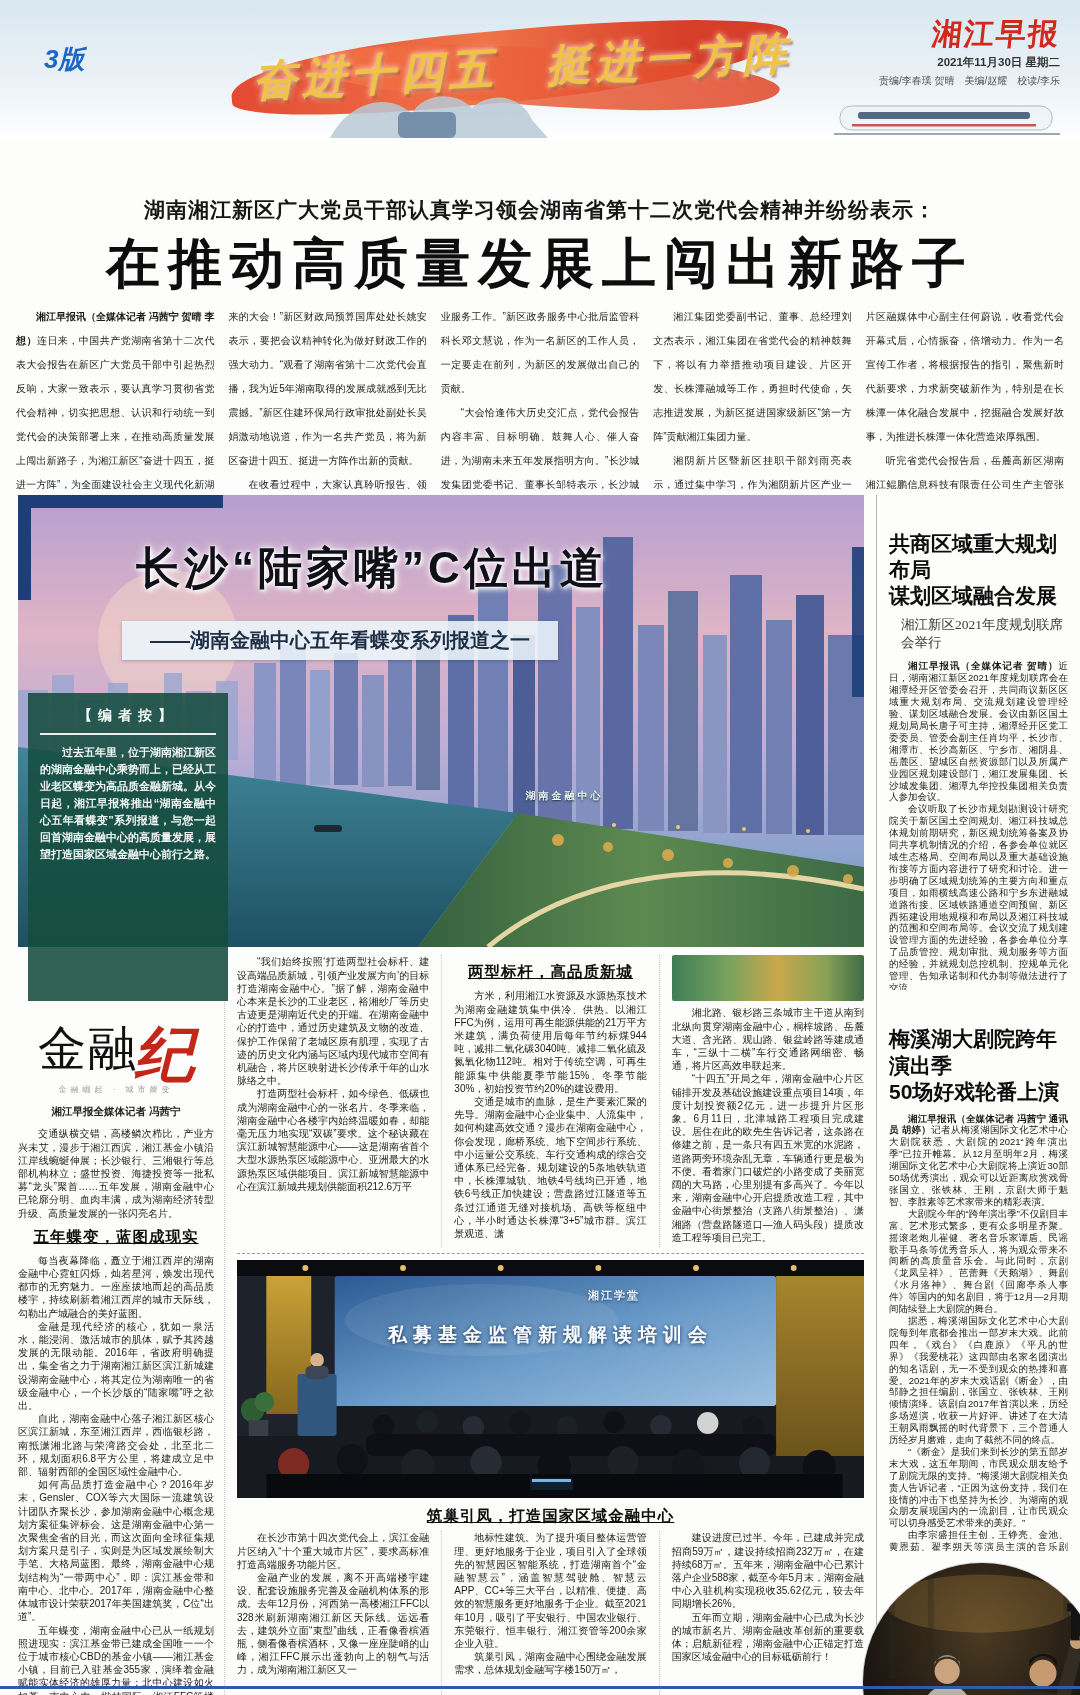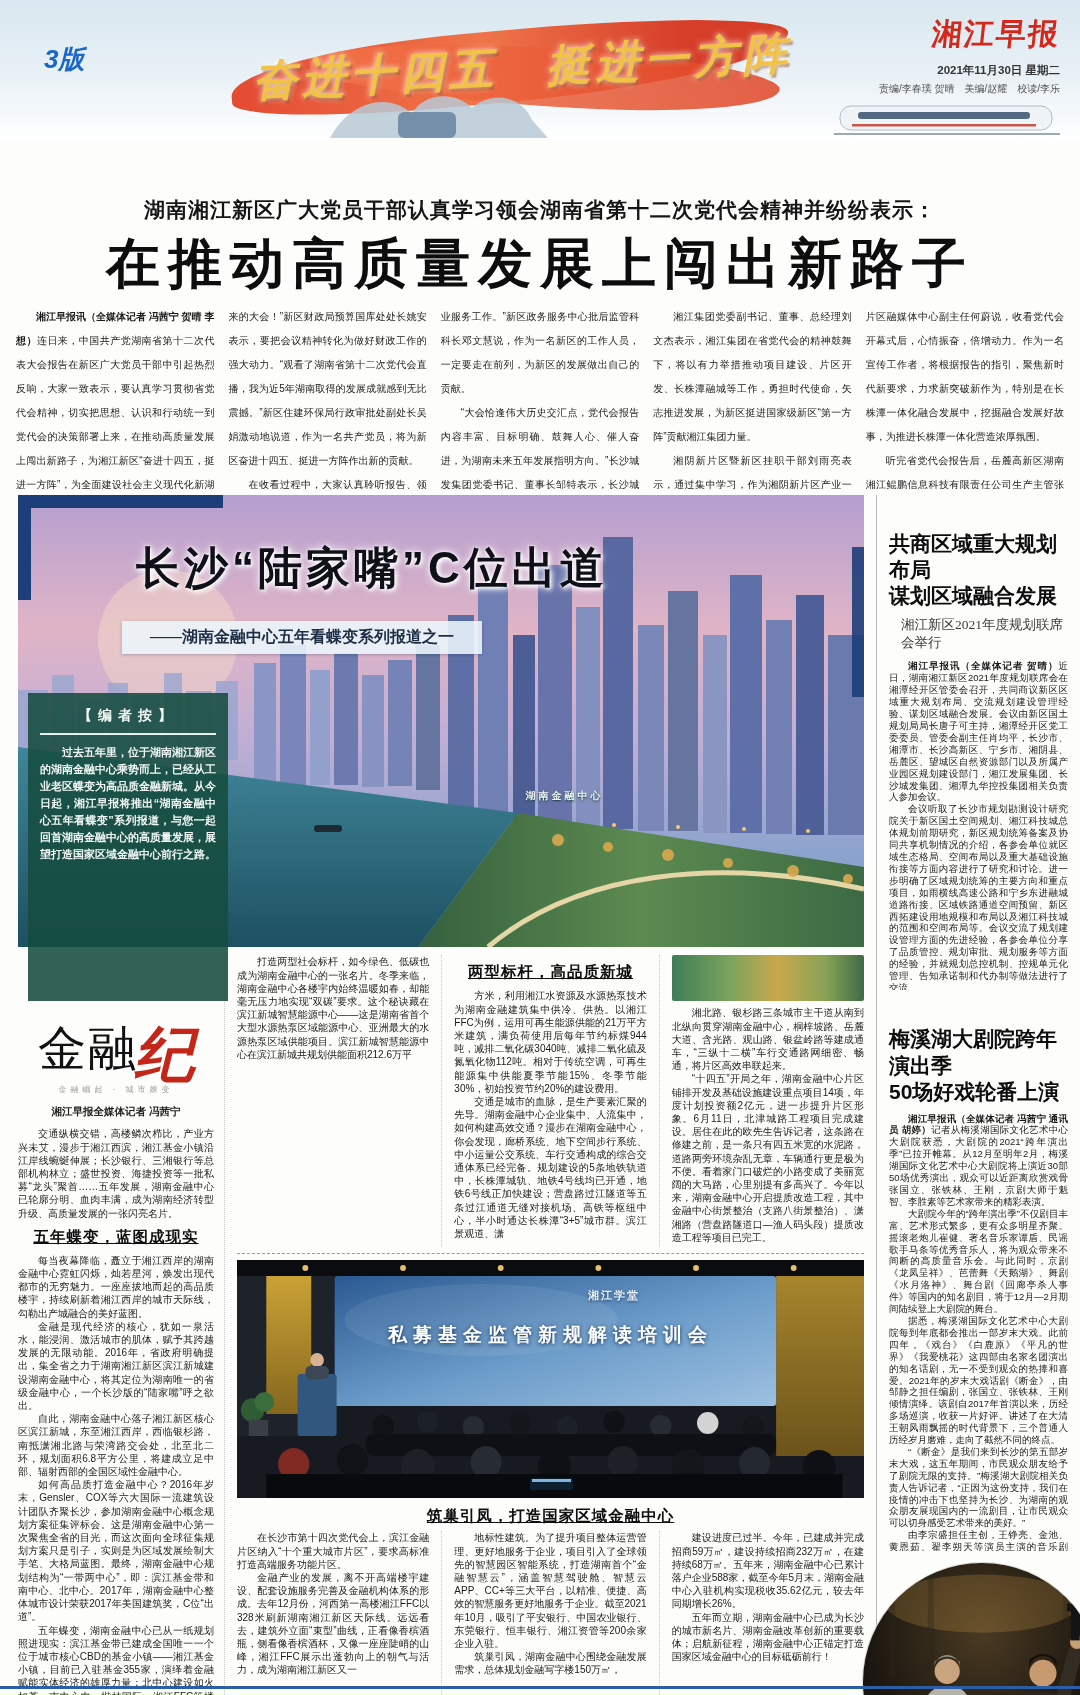--- a/index.html
+++ b/index.html
@@ -8,21 +8,21 @@
   
   .masthead{position:relative;height:140px;background:linear-gradient(180deg,#d9e7f0,#e9f1f6 55%,#ffffff);overflow:hidden;}
   .pageno{position:absolute;left:44px;top:42px;font-size:26px;font-weight:900;font-style:italic;color:#1b66c9;}
   .ribbon{position:absolute;left:200px;top:8px;width:640px;height:120px;}
   .ribbon .r1{position:absolute;left:30px;top:22px;width:560px;height:72px;background:linear-gradient(100deg,#e23a20,#f06a3a 45%,#d62f18 80%);border-radius:48% 52% 60% 40% / 65% 40% 70% 35%;transform:rotate(-5deg);opacity:.92;}
   .ribbon .r2{position:absolute;left:110px;top:40px;width:470px;height:58px;background:linear-gradient(80deg,#f4764a,#e04526);border-radius:55% 45% 50% 50% / 60% 45% 60% 40%;transform:rotate(4deg);opacity:.85;}
   .slogan{position:absolute;left:22px;top:30px;width:600px;text-align:center;font-family:"DejaVu Serif","Liberation Serif",serif;font-style:italic;font-weight:900;font-size:44px;letter-spacing:5px;color:#f1c246;transform:rotate(-3deg);white-space:nowrap;
           text-shadow:0 0 6px rgba(255,255,255,.9),2px 3px 2px rgba(130,55,0,.55);}
   .mast-right{position:absolute;right:20px;top:14px;width:230px;text-align:right;}
   .mast-brand{font-size:30px;font-weight:900;color:#d3281c;transform:skewX(-6deg);letter-spacing:2px;}
-  .mast-date{margin-top:8px;font-size:11.5px;color:#333;font-weight:700;}
+  .mast-date{margin-top:0;font-size:11.5px;color:#333;font-weight:700;}
   .mast-credits{margin-top:4px;font-size:10px;color:#555;}
   .mast-deco{position:absolute;left:0;bottom:0;width:100%;height:60px;}
   
   .lead{padding:12px 16px 0 16px;}
   .kicker{text-align:center;font-size:21px;font-weight:700;color:#161616;letter-spacing:1px;margin-top:44px;}
   .headline{margin:10px 0 12px 0;text-align:center;font-size:54px;font-weight:900;letter-spacing:8px;color:#0d0d0d;line-height:1.1;}
   .lead-cols{display:flex;gap:14px;height:184px;overflow:hidden;}
   .lead-cols .col{flex:1;font-size:10px;line-height:24px;text-align:justify;}
   .lead-cols p{margin:0;text-indent:2em;}
   .lead-cols p.noind{text-indent:0;}
@@ -31,21 +31,21 @@
   .feature{width:846px;flex:none;margin-left:8px;}
   
   .hero{position:relative;width:846px;height:452px;overflow:visible;}
   .hero-art{position:absolute;inset:0;width:100%;height:100%;}
   .corner-h{position:absolute;left:0;top:0;width:205px;height:13px;background:#1d3e79;}
   .corner-v{position:absolute;left:0;top:0;width:13px;height:105px;background:#1d3e79;}
   .corner-r{position:absolute;right:0;top:52px;width:12px;height:150px;background:#1d3e79;opacity:.9;}
   .f-title{position:absolute;left:118px;top:44px;font-size:44px;font-weight:900;letter-spacing:4px;color:#101018;
            text-shadow:0 0 10px #ffffff,0 0 3px #ffffff,2px 2px 4px rgba(255,255,255,.9);}
   .f-series{position:absolute;left:104px;top:126px;padding:6px 28px;background:rgba(236,246,252,.88);
-            font-family:Liberation Serif, serif;font-size:16px;font-weight:700;color:#1c2f45;box-shadow:0 1px 3px rgba(0,30,60,.25);}
+            font-family:Liberation Sans, sans-serif;font-size:20px;font-weight:700;color:#1c2f45;box-shadow:0 1px 3px rgba(0,30,60,.25);}
   .bldg-label{position:absolute;left:60%;top:65%;font-size:10px;font-weight:700;letter-spacing:3px;color:#eef6f2;text-shadow:0 1px 2px rgba(0,50,40,.9);}
   .editor-box{position:absolute;left:10px;top:198px;width:200px;height:308px;box-sizing:border-box;padding:14px 12px;
               background:rgba(22,76,63,.88);color:#f2f7f4;z-index:4;}
   .eb-title{font-size:14px;font-weight:900;letter-spacing:6px;text-align:center;}
   .eb-rule{height:2px;background:#e6efe8;margin:8px 0 9px 0;}
   .eb-body{margin:0;font-size:11px;line-height:17px;font-weight:600;text-indent:2em;text-align:justify;}
   
   .f-body{display:flex;margin-top:8px;height:770px;overflow:hidden;}
   .f-col1{width:196px;flex:none;padding-top:62px;box-sizing:border-box;}
   .brandblock{text-align:center;margin-bottom:2px;}
@@ -246,20 +246,21 @@
           <p class="fp">每当夜幕降临，矗立于湘江西岸的湖南金融中心霓虹闪烁，灿若星河，焕发出现代都市的无穷魅力。一座座拔地而起的高品质楼宇，持续刷新着湘江西岸的城市天际线，勾勒出产城融合的美好蓝图。</p>
           <p class="fp">金融是现代经济的核心，犹如一泉活水，能浸润、激活城市的肌体，赋予其跨越发展的无限动能。2016年，省政府明确提出，集全省之力于湖南湘江新区滨江新城建设湖南金融中心，将其定位为湖南唯一的省级金融中心，一个长沙版的“陆家嘴”呼之欲出。</p>
           <p class="fp">自此，湖南金融中心落子湘江新区核心区滨江新城，东至湘江西岸，西临银杉路，南抵潇湘北路与荣湾路交会处，北至北二环，规划面积6.8平方公里，将建成立足中部、辐射西部的全国区域性金融中心。</p>
           <p class="fp">如何高品质打造金融中心？2016年岁末，Gensler、COX等六大国际一流建筑设计团队齐聚长沙，参加湖南金融中心概念规划方案征集评标会。这是湖南金融中心第一次聚焦全省的目光，而这次面向全球征集规划方案只是引子，实则是为区域发展绘制大手笔、大格局蓝图。最终，湖南金融中心规划结构为“一带两中心”，即：滨江基金带和南中心、北中心。2017年，湖南金融中心整体城市设计荣获2017年美国建筑奖，C位“出道”。</p>
           <p class="fp">五年蝶变，湖南金融中心已从一纸规划照进现实：滨江基金带已建成全国唯一一个位于城市核心CBD的基金小镇——湘江基金小镇，目前已入驻基金355家，演绎着金融赋能实体经济的雄厚力量；北中心建设如火如荼；南中心内，楷林国际、湘江FFC等楼宇拔节生长，刷新着河西天际线，长沙银行、三湘银行等各类金融机构纷至沓来，形成了“持牌金融+基金小镇+金融科技+配套服务机构”四柱支撑的产业格局。</p>
         </div>
 
         <div class="f-right">
           <div class="f-row3 row1">
             <div class="fc">
+              <p class="fp">“我们始终按照‘打造两型社会标杆、建设高端品质新城，引领产业发展方向’的目标打造湖南金融中心。”据了解，湖南金融中心本来是长沙的工业老区，裕湘纱厂等历史古迹更是湖南近代史的开端。在湖南金融中心的打造中，通过历史建筑及文物的改造、保护工作保留了老城区原有肌理，实现了古迹的历史文化内涵与区域内现代城市空间有机融合，将片区映射进长沙传承千年的山水脉络之中。</p>
               <p class="fp">打造两型社会标杆，如今绿色、低碳也成为湖南金融中心的一张名片。冬季来临，湖南金融中心各楼宇内始终温暖如春，却能毫无压力地实现“双碳”要求。这个秘诀藏在滨江新城智慧能源中心——这是湖南省首个大型水源热泵区域能源中心、亚洲最大的水源热泵区域供能项目。滨江新城智慧能源中心在滨江新城共规划供能面积212.6万平</p>
             </div>
             <div class="fc">
               <h3 class="subhead">两型标杆，高品质新城</h3>
               <p class="fp">方米，利用湘江水资源及水源热泵技术为湖南金融建筑集中供冷、供热。以湘江FFC为例，运用可再生能源供能的21万平方米建筑，满负荷使用后每年节约标煤944吨，减排二氧化碳3040吨、减排二氧化硫及氮氧化物112吨。相对于传统空调，可再生能源集中供能夏季节能15%、冬季节能30%，初始投资节约20%的建设费用。</p>
               <p class="fp">交通是城市的血脉，是生产要素汇聚的先导。湖南金融中心企业集中、人流集中，如何构建高效交通？漫步在湖南金融中心，你会发现，廊桥系统、地下空间步行系统、中小运量公交系统、车行交通构成的综合交通体系已经完备。规划建设的5条地铁轨道中，长株潭城轨、地铁4号线均已开通，地铁6号线正加快建设；营盘路过江隧道等五条过江通道无缝对接机场、高铁等枢纽中心，半小时通达长株潭“3+5”城市群。滨江景观道、潇</p>
             </div>
             <div class="fc">
               <div class="parkstrip"></div>
               <p class="fp">湘北路、银杉路三条城市主干道从南到北纵向贯穿湖南金融中心，桐梓坡路、岳麓大道、含光路、观山路、银盆岭路等建成通车，“三纵十二横”车行交通路网细密、畅通，将片区高效串联起来。</p>

